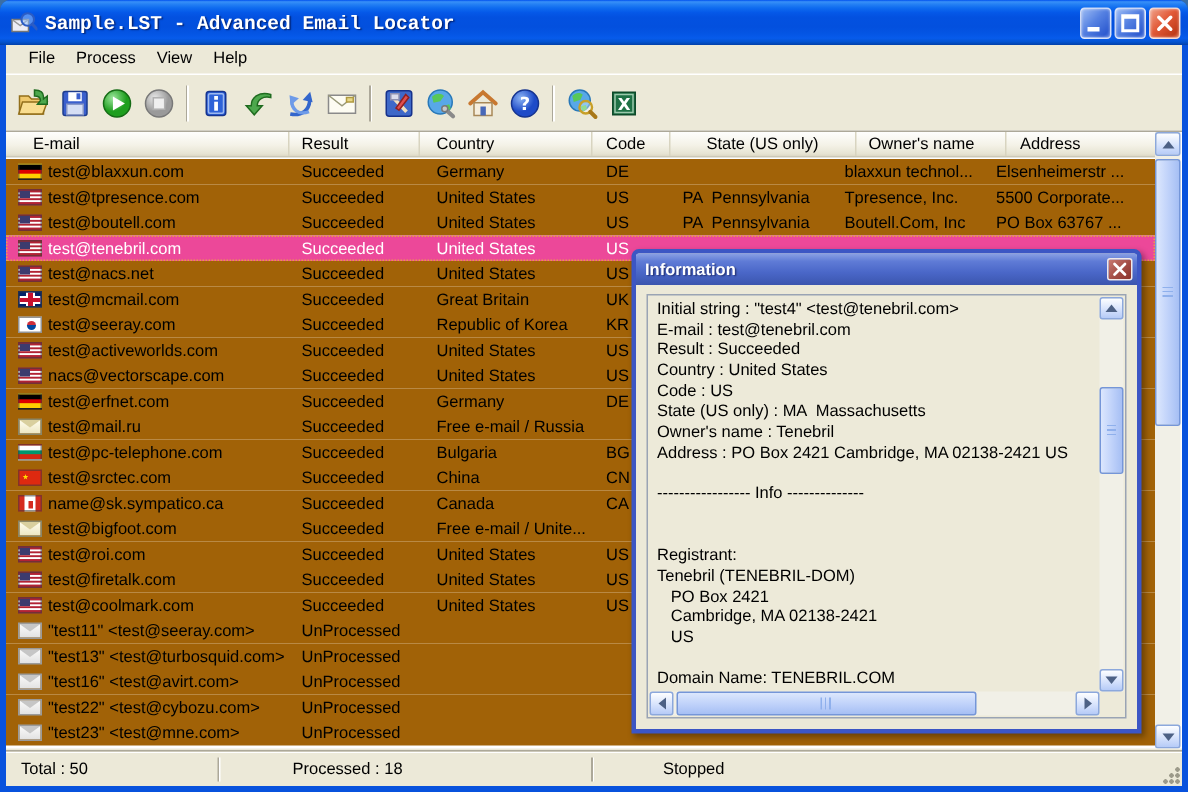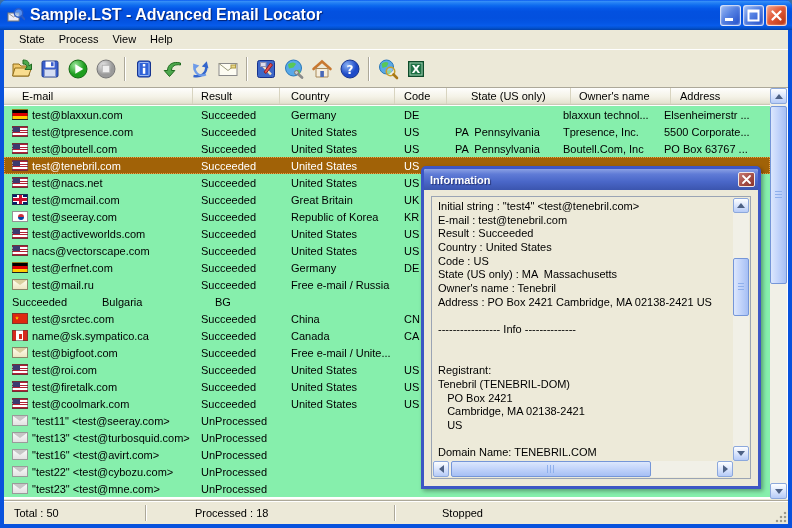--- a/index.html
+++ b/index.html
@@ -7,22 +7,22 @@
               font-family:"Liberation Sans", sans-serif; }
 
   .window { position:absolute; inset:0; background:#0852DD; border-radius:7px 7px 0 0; }
 
   
   .titlebar { position:absolute; top:0; left:0; right:0; height:30px; border-radius:7px 7px 0 0;
     background:linear-gradient(180deg,#0050EE 0%,#3890F8 4%,#2581F4 9%,#0E6BEF 18%,#0558E8 28%,
       #0351E0 38%,#0350DE 60%,#0455E4 75%,#075BEB 85%,#0353D1 93%,#0240A8 100%);
     display:flex; align-items:center; }
   .app-icon { width:18px; height:18px; margin:0 5px 0 7px; flex:none; }
-  .title-text { color:#fff; font-weight:bold; font-size:16px; text-shadow:1px 1px 1px rgba(0,0,40,.6); flex:1;
-    white-space:nowrap; overflow:hidden; }
+  .title-text { color:#fff; font-weight:bold; font-size:13px; text-shadow:1px 1px 1px rgba(0,0,40,.6); flex:1;
+    white-space:nowrap; overflow:hidden;font-family:Liberation Mono, monospace; }
   .cap-btn { width:21px; height:21px; border-radius:3px; margin-left:2px; flex:none;
     border:1px solid rgba(255,255,255,.75); display:flex; align-items:center; justify-content:center;
     background:linear-gradient(135deg,#9CBBF4 0%,#5581E2 45%,#2E5BD0 85%,#4A73DC 100%);
     box-shadow:inset 0 0 2px rgba(255,255,255,.6); }
   .cap-btn.close { background:linear-gradient(135deg,#F0A088 0%,#E25A38 45%,#C03C1A 85%,#D8633E 100%); margin-right:5px; }
   .cap-glyph { display:block; }
 
   
   .client { position:absolute; left:4px; top:30px; right:4px; bottom:4px; background:#ECE9D8; overflow:hidden; }
 
@@ -37,22 +37,22 @@
     background:linear-gradient(90deg,#ACA899 50%,#fff 50%); }
 
   
   .list { position:absolute; left:0; top:57px; width:784px; height:412px; background:#fff;
     border-top:1px solid #ACA899; overflow:hidden; }
   .hdr { position:absolute; left:0; top:0; width:766px; height:17px; display:flex;
     background:linear-gradient(180deg,#FEFEFD 0%,#F4F2E7 55%,#E7E4D3 90%,#DDD9C6 100%);
     border-bottom:1px solid #CCC9B8; font-size:11px; color:#000; }
   .hcell { border-right:1px solid #D8D4C0; display:flex; align-items:center; white-space:pre; overflow:hidden; flex:none; }
   .rows { position:absolute; left:0; top:18px; width:766px; }
-  .row { height:17px; display:flex; font-size:11px; color:#000; background:#86efac; }
-  .row.sel { background:#a16207; color:#fff; outline:1px dotted #E8A048; outline-offset:-1px; }
+  .row { height:17px; display:flex; font-size:11px; color:#000; background:#a16207; }
+  .row.sel { background:#ec4899; color:#fff; outline:1px dotted #E8A048; outline-offset:-1px; }
   .c { display:flex; align-items:center; white-space:pre; overflow:hidden; flex:none; }
   .c-email   { width:189px; padding-left:8px; }
   .c-result  { width:87px;  padding-left:8px; }
   .c-country { width:115px; padding-left:11px; }
   .c-code    { width:52px;  padding-left:9px; }
   .c-state   { width:108px; padding-left:8px; }
   .c-owner   { width:100px; padding-left:8px; }
   .c-address { width:110px; padding-left:9px; }
   .h-email   { width:189px; padding-left:18px; }
   .h-result  { width:87px;  padding-left:8px; }
@@ -173,21 +173,21 @@
     <span class="cap-btn close">
       <svg class="cap-glyph" viewBox="0 0 19 19" width="19" height="19">
           <path d="M5.5 5.5l8 8M13.5 5.5l-8 8" stroke="#fff" stroke-width="2.3" stroke-linecap="round"></path>
         </svg>
     </span>
   </div>
 
   <div class="client">
 
     <div class="menubar">
-      <span class="menu-item">State</span>
+      <span class="menu-item">File</span>
       <span class="menu-item">Process</span>
       <span class="menu-item">View</span>
       <span class="menu-item">Help</span>
     </div>
 
     <div class="toolbar">
       <span class="tb-btn">
         <svg viewBox="0 0 22 22" width="22" height="22">
           <path d="M2 6h6l2 2h8v10H2z" fill="#F0C96C" stroke="#926F1B"></path>
           <path d="M4 10h16.5l-3 8H1.5z" fill="#F9DD8F" stroke="#926F1B"></path>
@@ -415,20 +415,21 @@
           <div class="row">
             <div class="c c-email"><span class="env"></span><span>test@mail.ru</span></div>
             <div class="c c-result">Succeeded</div>
             <div class="c c-country">Free e-mail / Russia</div>
             <div class="c c-code"></div>
             <div class="c c-state"></div>
             <div class="c c-owner"></div>
             <div class="c c-address"></div>
           </div>
           <div class="row">
+            <div class="c c-email"><span class="flag flag-bg"></span><span>test@pc-telephone.com</span></div>
             <div class="c c-result">Succeeded</div>
             <div class="c c-country">Bulgaria</div>
             <div class="c c-code">BG</div>
             <div class="c c-state"></div>
             <div class="c c-owner"></div>
             <div class="c c-address"></div>
           </div>
           <div class="row">
             <div class="c c-email"><span class="flag flag-cn"></span><span>test@srctec.com</span></div>
             <div class="c c-result">Succeeded</div>

